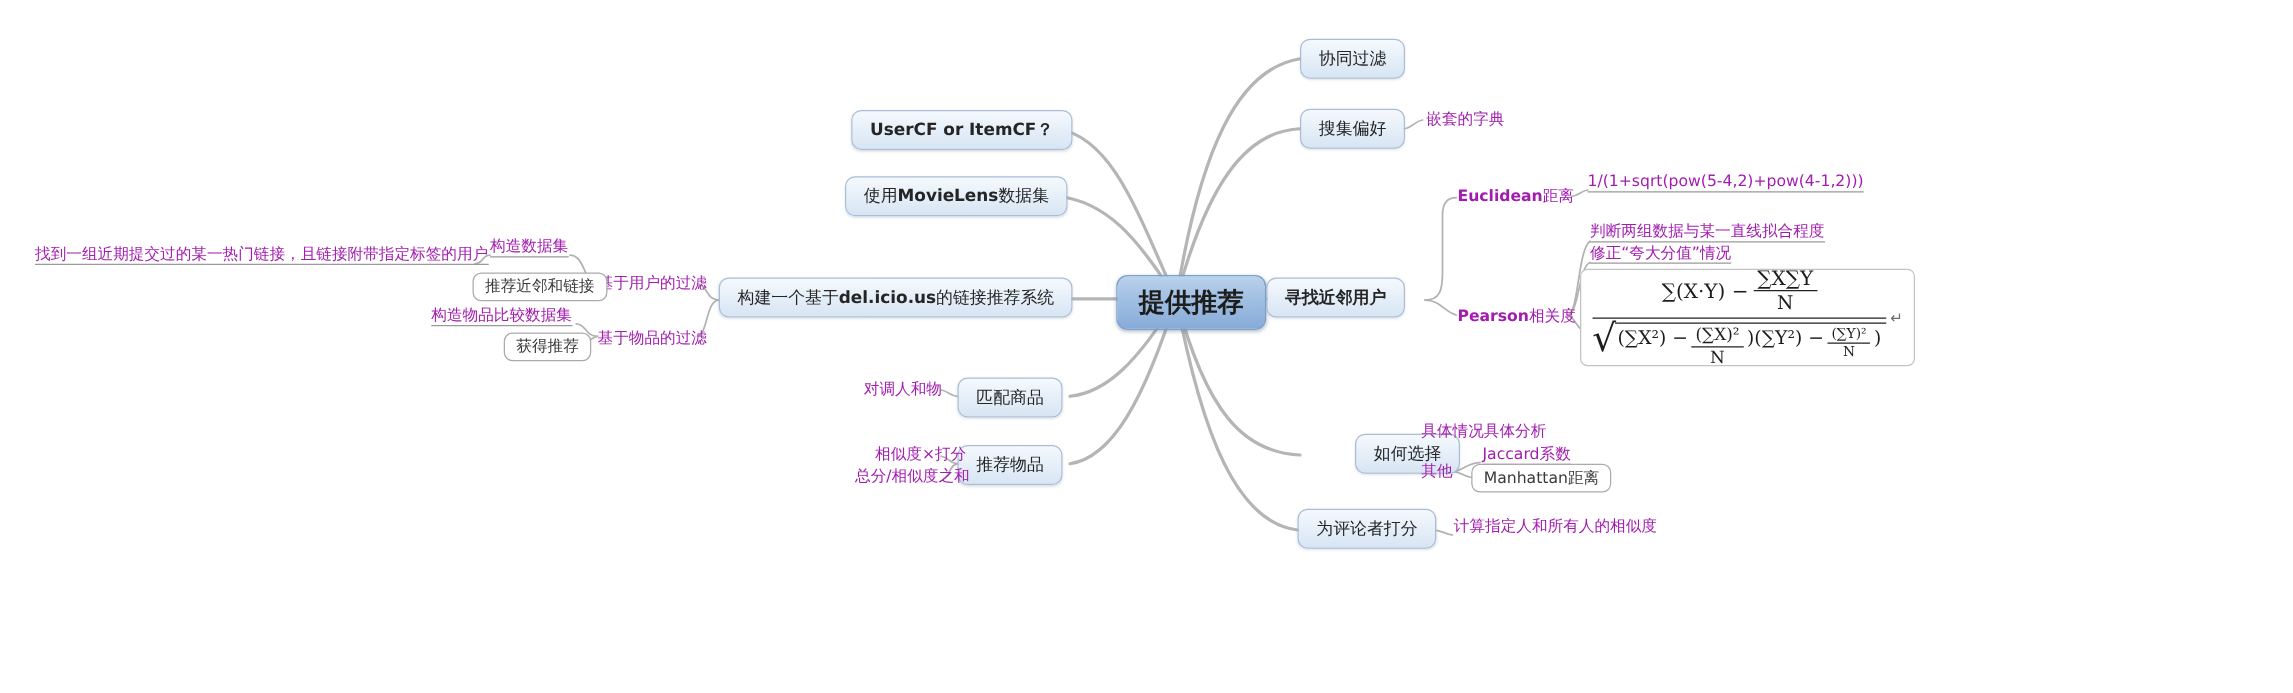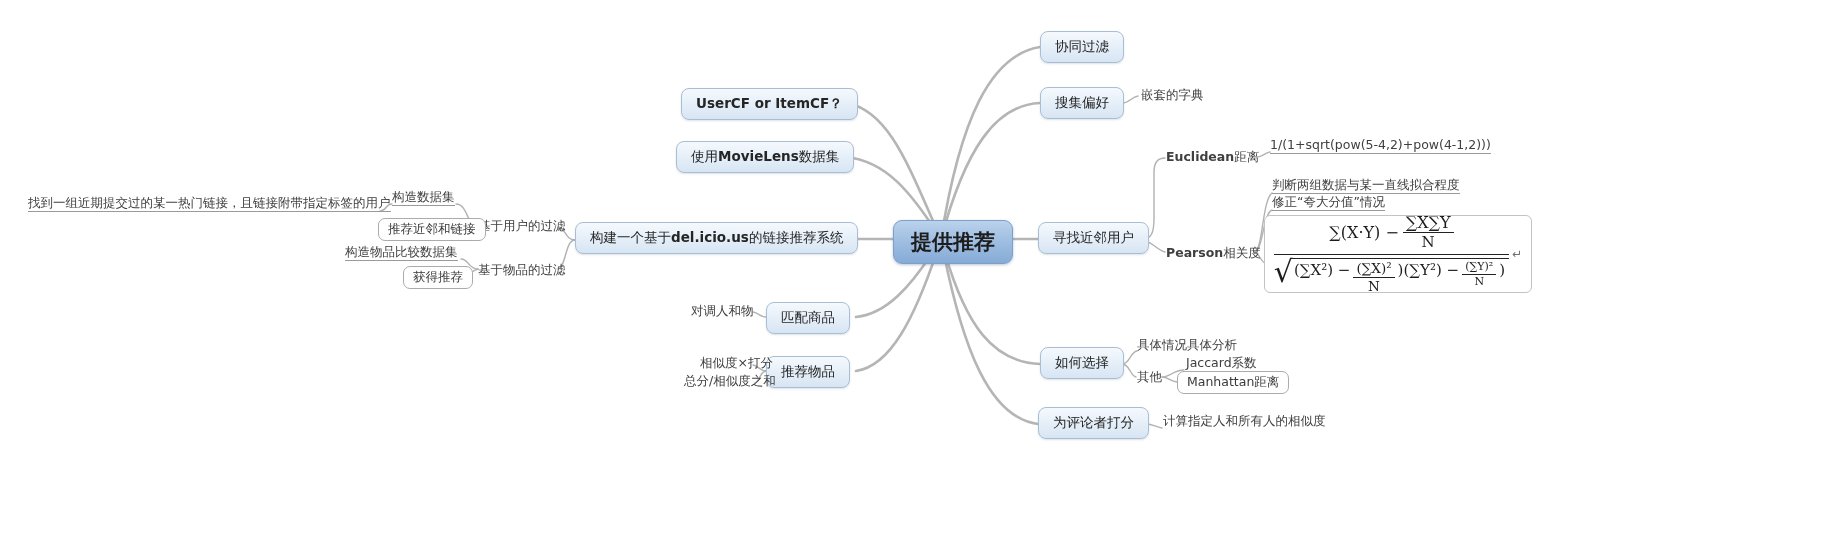--- a/index.html
+++ b/index.html
@@ -29,21 +29,21 @@
     background:linear-gradient(to bottom,#bad2ec 0%,#a3c1e3 40%,#86abd7 100%);
     border:1px solid #7e9fc7;
     border-radius:9px;
     padding:7px 17px;
     font-size:21px;
     font-weight:bold;
     color:#1d1d1d;
     box-shadow:0 1px 3px rgba(90,110,140,0.4);
   }
   
-  .lbl{font-size:12.5px;color:#404040;}
+  .lbl{font-size:12.5px;color:#a21caf;}
   .lbl b{font-weight:bold;}
   .u{border-bottom:1px solid #9a9a9a;padding-bottom:1px;}
   
   .minibox{
     background:#ffffff;
     border:1px solid #ababab;
     border-radius:7px;
     padding:2px 9px;
     font-size:12.5px;
     color:#3a3a3a;
@@ -171,21 +171,21 @@
   <div class="node box" style="left:1040px;top:31px;">
     <span>协同过滤</span>
   </div>
   <div class="node box" style="left:1040px;top:87px;">
     <span>搜集偏好</span>
   </div>
   <div class="node lbl" style="left:1141px;top:87px;">
     <span>嵌套的字典</span>
   </div>
 
-  <div class="node box" style="left:1038px;top:222px;">
+  <div class="node box" style="left:1013px;top:222px;font-weight:bold;">
     <span>寻找近邻用户</span>
   </div>
 
   <div class="node lbl" style="left:1166px;top:149px;">
     <b>Euclidean</b><span>距离</span>
   </div>
   <div class="node lbl" style="left:1270px;top:137px;">
     <span class="u">1/(1+sqrt(pow(5-4,2)+pow(4-1,2)))</span>
   </div>
 
@@ -221,21 +221,21 @@
             <span class="ftop">(∑Y)²</span>
             <span class="fbot">N</span>
           </span>
           <span>)</span>
         </span>
       </div>
     </div>
     <span class="retmark">↵</span>
   </div>
 
-  <div class="node box" style="left:1040px;top:347px;">
+  <div class="node box" style="left:1084px;top:347px;">
     <span>如何选择</span>
   </div>
   <div class="node lbl" style="left:1137px;top:337px;">
     <span>具体情况具体分析</span>
   </div>
   <div class="node lbl" style="left:1137px;top:369px;">
     <span>其他</span>
   </div>
   <div class="node lbl" style="left:1186px;top:355px;">
     <span class="u">Jaccard系数</span>

